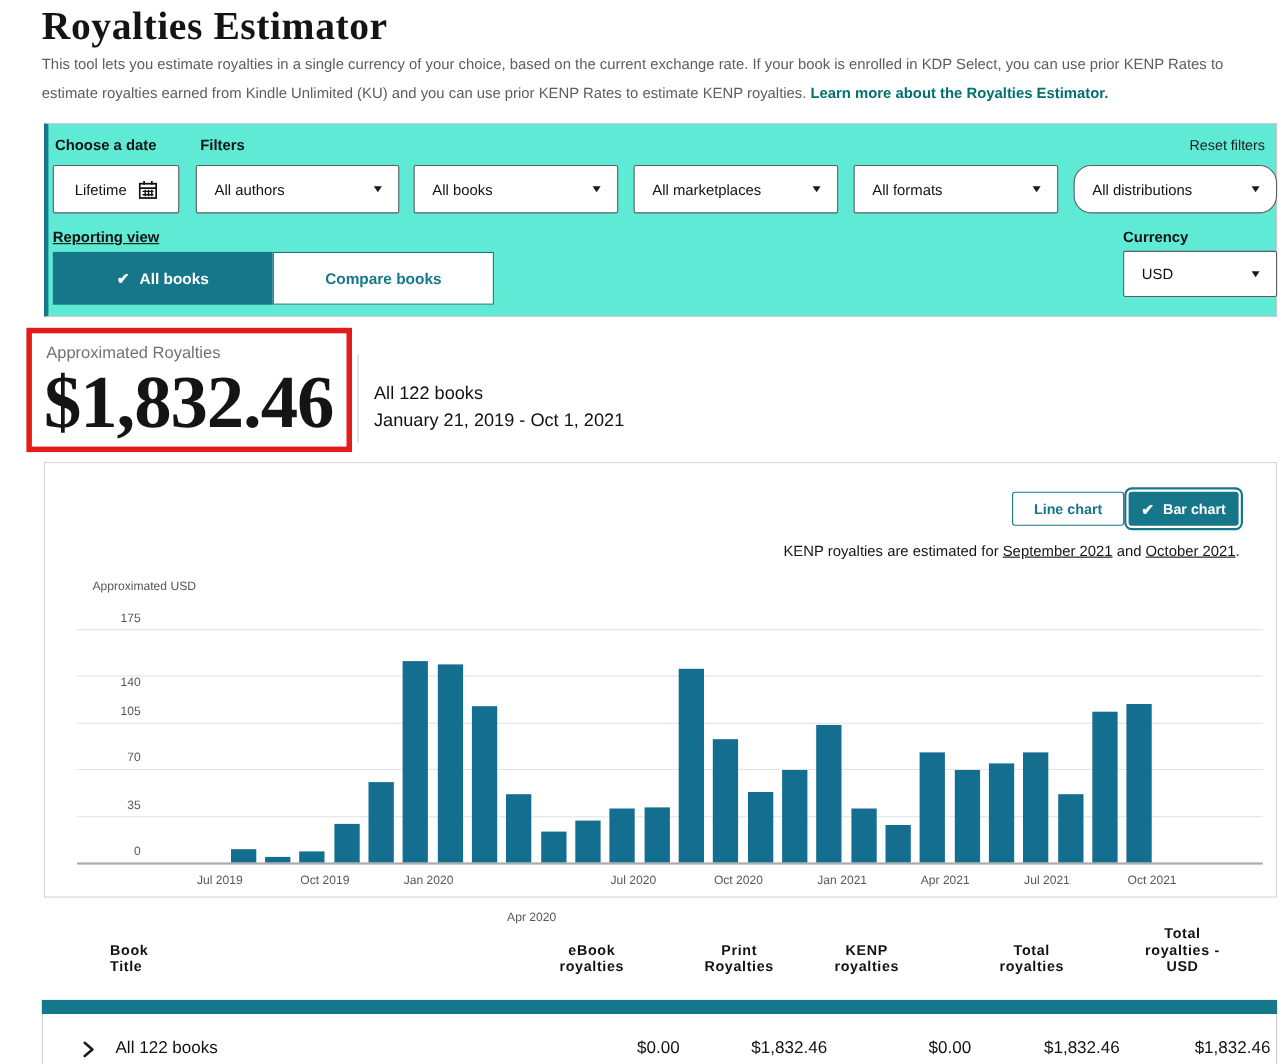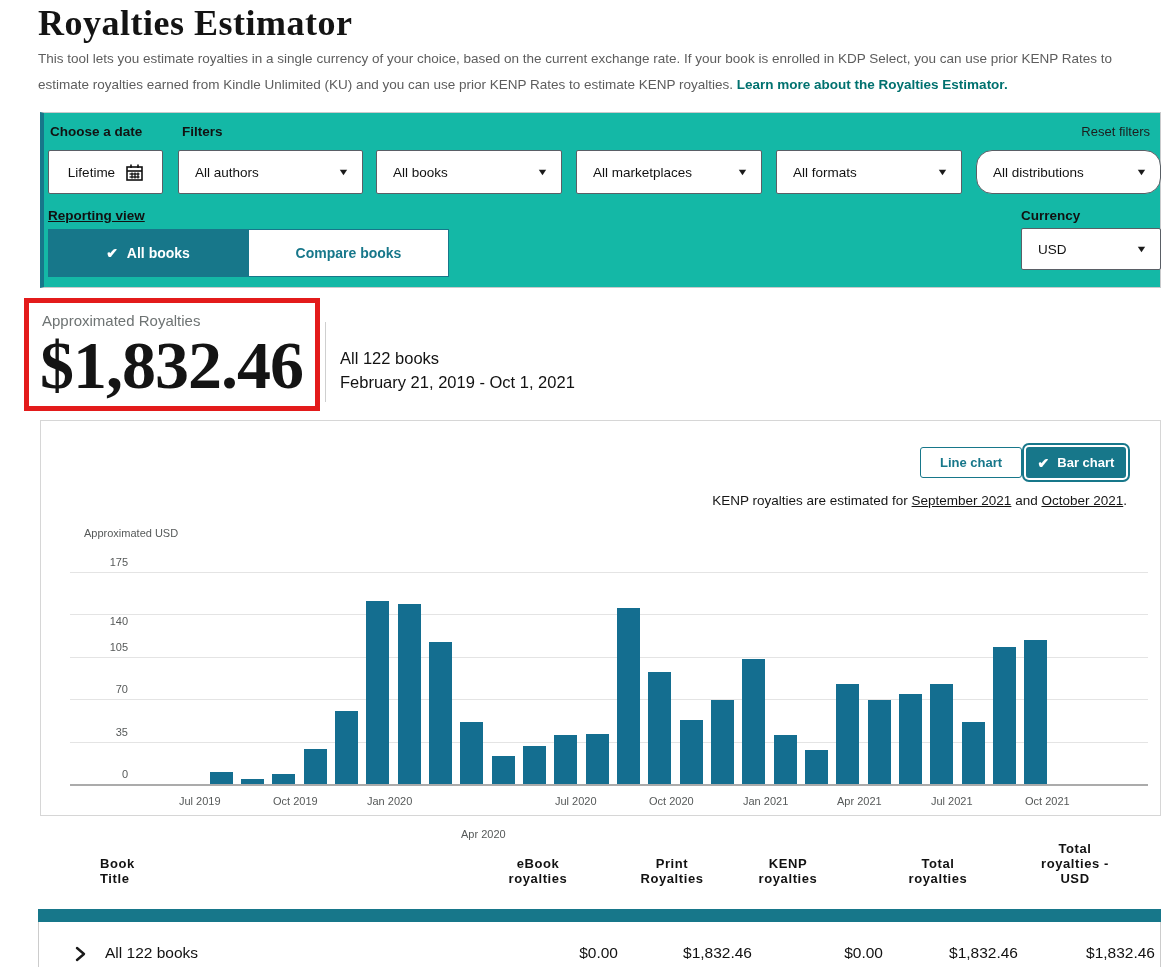--- a/index.html
+++ b/index.html
@@ -8,21 +8,21 @@
   *{margin:0;padding:0;box-sizing:border-box;}
   body{background:#ffffff;font-family:"Liberation Sans",sans-serif;color:#111;}
   .page{position:relative;width:1167px;height:967px;background:#fff;overflow:hidden;}
 
   
   .page-title{position:absolute;left:38px;top:2px;font-family:"Liberation Serif",serif;font-weight:700;font-size:36px;color:#141414;letter-spacing:.5px;}
   .desc{position:absolute;left:38px;top:46px;width:1124px;font-size:13.5px;line-height:26px;color:#5d5d5d;}
   .desc .learn-link{color:var(--link);font-weight:700;cursor:pointer;}
 
   
-  .filter-card{position:absolute;left:40px;top:112px;width:1121px;height:176px;border:1px solid #c9cacc;border-left:4px solid var(--teal);background:#14b8a6;}
+  .filter-card{position:absolute;left:40px;top:112px;width:1121px;height:176px;border:1px solid #c9cacc;border-left:4px solid var(--teal);background:#5eead4;}
   .fc-label{position:absolute;font-size:13.5px;font-weight:700;color:#121212;}
   .reset-link{position:absolute;right:10px;top:11px;font-size:13px;color:#1d1d1d;cursor:pointer;}
   .ctrl{position:absolute;top:37px;height:44px;border:1px solid #5a5f66;border-radius:2px;background:#fff;display:flex;align-items:center;font-size:13.5px;color:#121212;cursor:pointer;}
   .date-btn{left:4px;width:115px;justify-content:center;gap:11px;}
   .dd{justify-content:space-between;padding:0 14px 0 16px;}
   .dd .arrow{font-size:9px;color:#1a1a1a;transform:scaleX(1.4);}
   .rv-label{position:absolute;left:4px;top:95px;font-size:13.5px;font-weight:700;text-decoration:underline;}
   .tab{position:absolute;top:116px;height:48px;display:flex;align-items:center;justify-content:center;gap:9px;font-size:14px;font-weight:700;cursor:pointer;}
   .tab-selected{left:4px;width:200px;background:var(--teal);color:#fff;}
   .tab-unselected{left:204px;width:201px;background:#fff;color:var(--teal);border:1px solid var(--teal);}
@@ -128,21 +128,21 @@
       <span>USD</span>
       <span class="arrow">▼</span>
     </div>
   </section>
 
   <div class="red-box"></div>
   <span class="sum-label">Approximated Royalties</span>
   <span class="sum-amount">$1,832.46</span>
   <div class="sum-divider"></div>
   <span class="sum-books">All 122 books</span>
-  <span class="sum-dates">February 21, 2019 - Oct 1, 2021</span>
+  <span class="sum-dates">January 21, 2019 - Oct 1, 2021</span>
 
   <section class="chart-card">
     <div class="chart-btn line-btn">
       <span>Line chart</span>
     </div>
     <div class="chart-btn bar-btn">
       <span class="check">✔</span>
       <span>Bar chart</span>
     </div>
 

